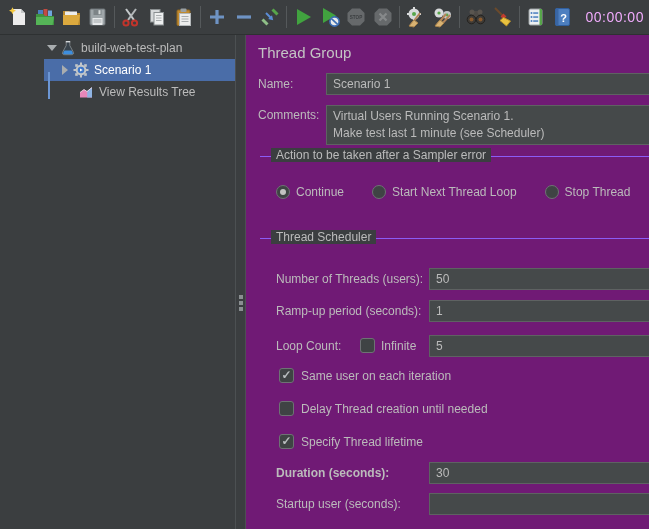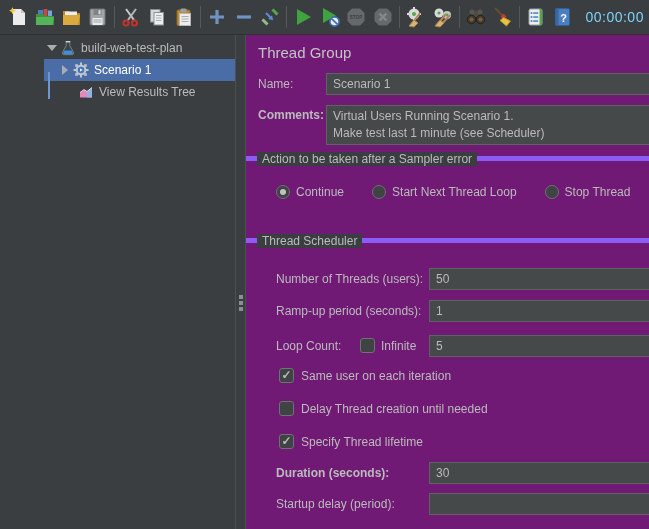--- a/index.html
+++ b/index.html
@@ -15,21 +15,21 @@
     height:35px; display:flex; align-items:center;
     padding:0 5px; background:#3B3E40;
     border-bottom:1px solid #2E3132;
   }
   .tbtn {
     width:27px; height:28px; display:flex; align-items:center; justify-content:center;
     background:transparent; border:none; cursor:pointer; padding:0;
   }
   .tbtn.disabled { opacity:.45; }
   .tsep { width:1px; height:22px; background:#55595B; margin:0 3px; flex:none; }
-  .timer { margin-left:10px; font-size:14px; color:#7dd3fc; letter-spacing:.5px; }
+  .timer { margin-left:10px; font-size:14px; color:#f0abfc; letter-spacing:.5px; }
   svg { display:block; }
   svg text { font-family:"Liberation Sans", sans-serif; }
 
   
   .content { display:flex; height:494px;margin-left:44px; }
   .tree-panel { width:191px; flex:none; position:relative; padding-top:2px; background:#3B3E40; }
   .splitter {
     width:11px; flex:none; position:relative;
     border-left:1px solid #4C5052; border-right:1px solid #4C5052;
     cursor:col-resize;
@@ -59,21 +59,21 @@
     position:absolute; right:-2px; height:22px;
     background:#45494A; border:1px solid #5E6262; color:#BBBBBB;
     font-family:"Liberation Sans", sans-serif; font-size:12px; padding:0 6px; outline:none;
   }
   .tarea {
     position:absolute; left:80px; right:-2px; top:70px; height:40px;
     background:#45494A; border:1px solid #5E6262; color:#BBBBBB;
     font-family:"Liberation Sans", sans-serif; font-size:12px; padding:2px 6px;
     resize:none; outline:none; line-height:17px; white-space:pre-line; overflow:hidden;
   }
-  .fieldset-line { position:absolute; left:0; right:0; border-top:5px solid #8b5cf6; }
+  .fieldset-line { position:absolute; left:14px; right:0; border-top:1px solid #8b5cf6; }
   .fieldset-line span {
     position:relative; top:-9px; margin-left:11px; padding:0 5px;
     background:#3B3E40; display:inline-block; color:#BBBBBB;
   }
   .radio-row { position:absolute; left:30px; top:150px; display:flex; align-items:center; gap:28px; }
   .radio-item { display:flex; align-items:center; gap:6px; white-space:nowrap; cursor:default; }
   .rdot { width:14px; height:14px; border-radius:50%; border:1.5px solid #6E7274; background:#3F4344;
     display:flex; align-items:center; justify-content:center; flex:none; }
   .rdot i { display:none; width:6px; height:6px; border-radius:50%; background:#C2C2C2; }
   .radio-item.checked .rdot i { display:block; }
@@ -310,21 +310,21 @@
         <i></i>
       </div>
   </div>
 
   <div class="main-panel">
     <div class="ptitle">Thread Group</div>
 
     <div class="flabel" style="left:12px; top:38px; line-height:22px;">Name:</div>
     <input class="tinput" style="left: 80px; top: 38px;" value="Scenario 1">
 
-    <div class="flabel" style="left:12px; top:70px; line-height:20px;font-weight:bold;">Comments:</div>
+    <div class="flabel" style="left:12px; top:70px; line-height:20px;">Comments:</div>
     <textarea class="tarea" style="">Virtual Users Running Scenario 1.
 Make test last 1 minute (see Scheduler)</textarea>
 
     <div class="fieldset-line" style="top:121px;">
       <span>Action to be taken after a Sampler error</span>
     </div>
     <div class="radio-row">
       <div class="radio-item checked">
         <span class="rdot">
             <i></i>
@@ -371,16 +371,16 @@
       <span class="lbl">Same user on each iteration</span>
     </div>
     <div class="cb-row checked" style="top:399px;">
       <span class="cbox"></span>
       <span class="lbl">Specify Thread lifetime</span>
     </div>
 
     <div class="flabel" style="left:30px; top:427px; line-height:22px;font-weight:bold;">Duration (seconds):</div>
     <input class="tinput" style="left: 183px; top: 427px;" value="30">
 
-    <div class="flabel" style="left:30px; top:458px; line-height:22px;">Startup delay (period):</div>
+    <div class="flabel" style="left:30px; top:458px; line-height:22px;">Startup user (seconds):</div>
     <input class="tinput" style="left: 183px; top: 458px;" value="">
   </div>
 </div>
 
 </body></html>

